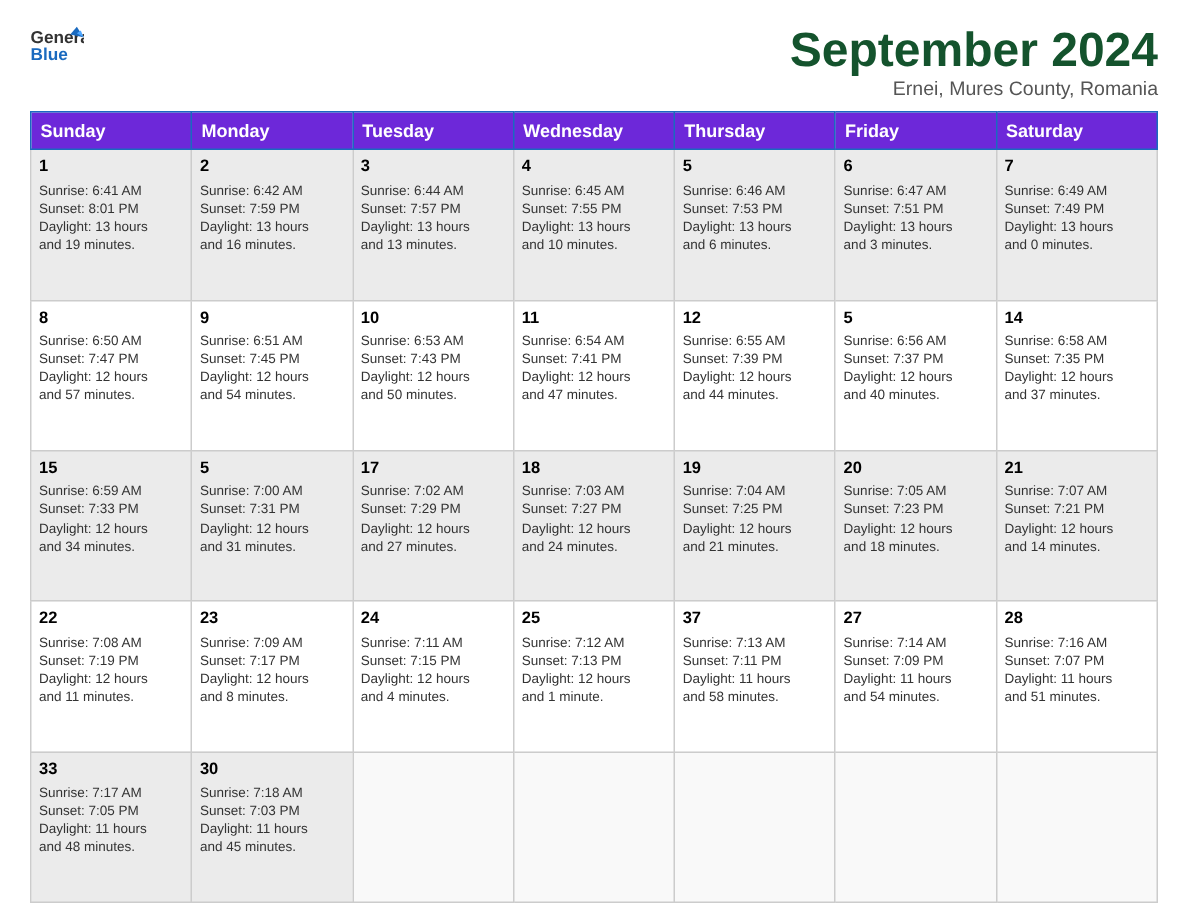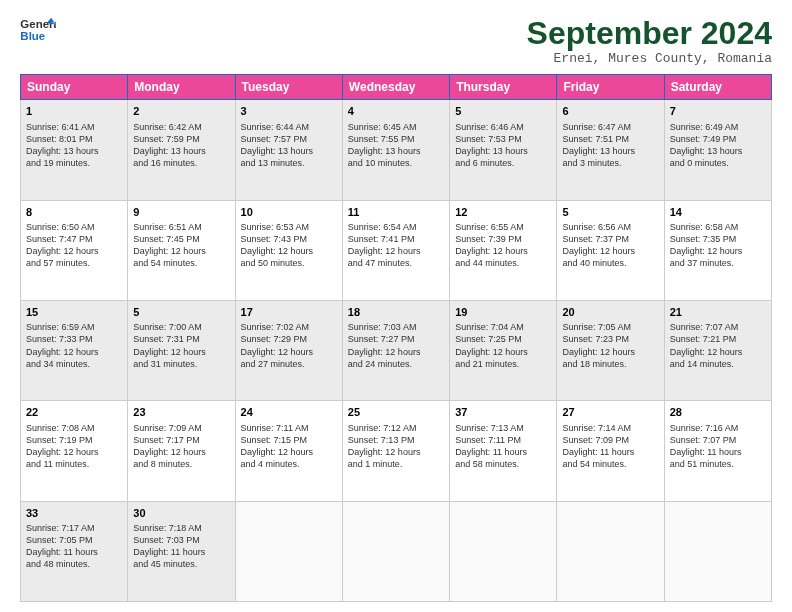--- a/index.html
+++ b/index.html
@@ -37,30 +37,29 @@
     }
     .month-title {
       font-size: 32px;
       font-weight: bold;
       color: #14532d;
       line-height: 1.1;
     }
     .subtitle {
       font-size: 13px;
       color: #555;
-      font-family: Liberation Mono, monospace;
     }
     .calendar {
       flex: 1;
       border-collapse: collapse;
       width: 100%;
       font-size: 10px;
     }
     .calendar th {
-      background: #ec4899;
+      background: #6d28d9;
       color: #fff;
       text-align: left;
       padding: 5px 6px;
       font-size: 12px;
       font-weight: bold;
       border: 1px solid #1a6abf;
     }
     .calendar td {
       vertical-align: top;
       border: 1px solid #ccc;

